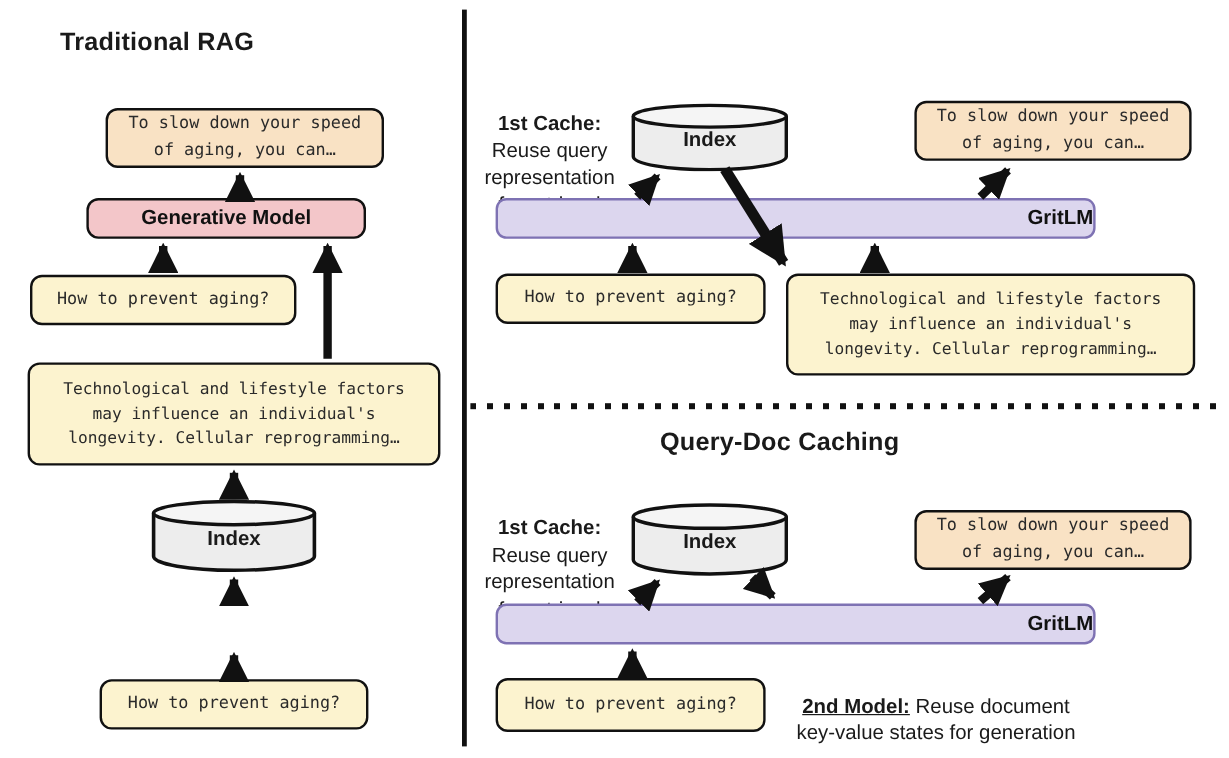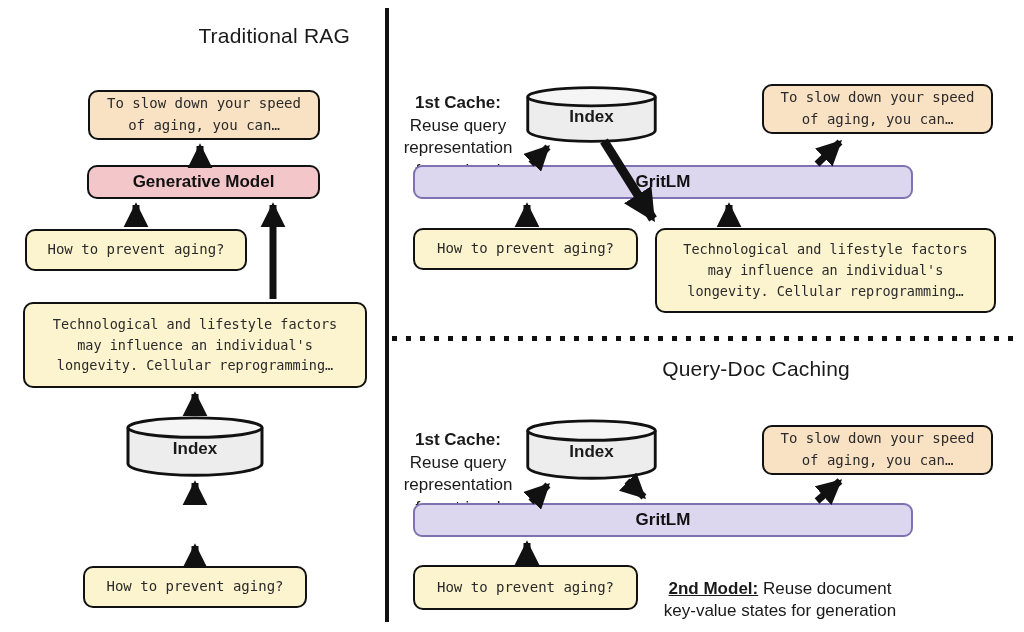--- a/index.html
+++ b/index.html
@@ -5,34 +5,34 @@
   :root{
     --c-background:#ffffff; --c-yellow:#fcf3cf; --c-peach:#f9e2c4; --c-pink:#f3c6c9;
     --c-blue:#cfe2f3; --c-purple_fill:#dcd6ee; --c-purple_border:#7e72b3;
     --c-cylinder:#ededed; --c-cylinder_top:#f5f5f5; --c-line:#111111; --c-text:#1a1a1a;
   }
   html,body{margin:0;padding:0;}
   body{background:var(--c-background);font-family:"Liberation Sans",sans-serif;color:var(--c-text);}
   #canvas{position:relative;width:1024px;height:632px;background:var(--c-background);overflow:hidden;}
   .abs{position:absolute;box-sizing:border-box;}
 
-  .section-title{font-weight:normal;font-size:21px;text-align:right;letter-spacing:0.2px;}
+  .section-title{font-weight:bold;font-size:21px;text-align:left;letter-spacing:0.2px;}
 
   .box{border:2.5px solid var(--c-line);border-radius:10px;display:flex;align-items:center;
        justify-content:center;text-align:center;box-sizing:border-box;}
   .mono{font-family:"DejaVu Sans Mono",monospace;font-size:13.5px;line-height:1.55;
         white-space:pre-line;color:#2a2a2a;}
   .model-label{font-weight:bold;font-size:17px;color:#111;}
 
   .box-yellow{background:var(--c-yellow);}
   .box-peach{background:var(--c-peach);}
   .box-pink{background:var(--c-pink);}
   .box-blue{background:var(--c-blue);}
   .bar-purple{background:var(--c-purple_fill);border:2.5px solid var(--c-purple_border);
-       border-radius:9px;display:flex;align-items:center;justify-content:center;}
+       border-radius:9px;display:flex;align-items:center;justify-content:flex-end;}
 
   .cyl-svg{position:absolute;left:0;top:0;width:100%;height:100%;}
   .cyl-label{position:absolute;left:0;right:0;text-align:center;font-weight:bold;font-size:17px;}
 
   .cache-note{text-align:center;font-size:17px;line-height:1.33;}
   .cache-title{display:block;font-weight:bold;margin-top:18px;}
   .cache-desc{display:block;white-space:pre-line;}
   .cache-note2{text-align:center;font-size:17px;line-height:1.33;white-space:pre-line;}
   .cache-title2{font-weight:bold;text-decoration:underline;}
 
@@ -49,21 +49,21 @@
 <div id="canvas">
 
   <div class="abs" style="left:0;top:0;width:386px;height:632px;">
     <div class="abs section-title" style="left:50px;top:24px;width:300px;">Traditional RAG</div>
 
     <div class="abs box box-peach" style="left:88px;top:90px;width:232px;height:50px;">
       <span class="mono" style="font-size:14px;">To slow down your speed
 of aging, you can…</span>
     </div>
 
-    <div class="abs box box-pink" style="left:87px;top:165px;width:233px;height:34px;">
+    <div class="abs box box-pink" style="left:72px;top:165px;width:233px;height:34px;">
       <span class="model-label">Generative Model</span>
     </div>
 
     <div class="abs box box-yellow" style="left:25px;top:229px;width:222px;height:42px;">
       <span class="mono" style="font-size:14px;">How to prevent aging?</span>
     </div>
 
     <div class="abs box box-yellow" style="left:23px;top:302px;width:344px;height:86px;">
       <span class="mono">Technological and lifestyle factors
 may influence an individual's

